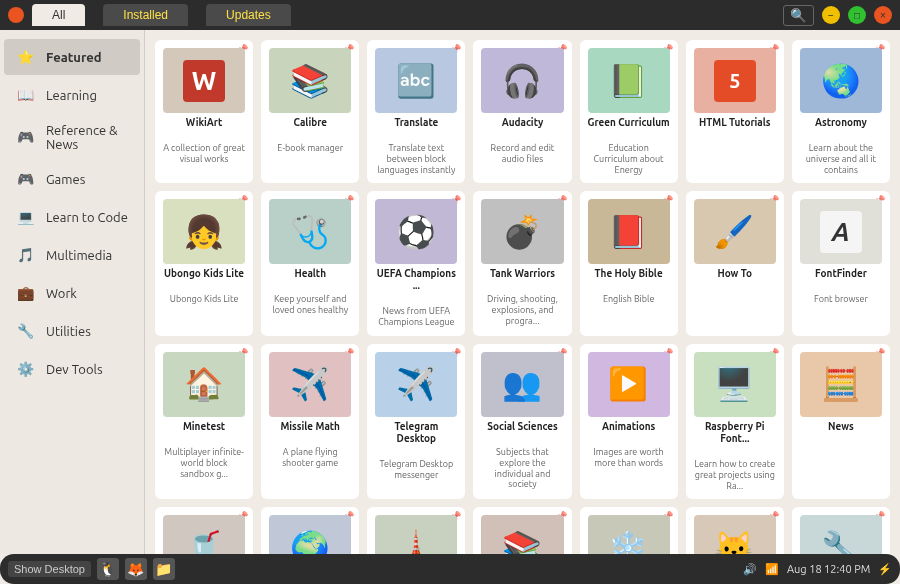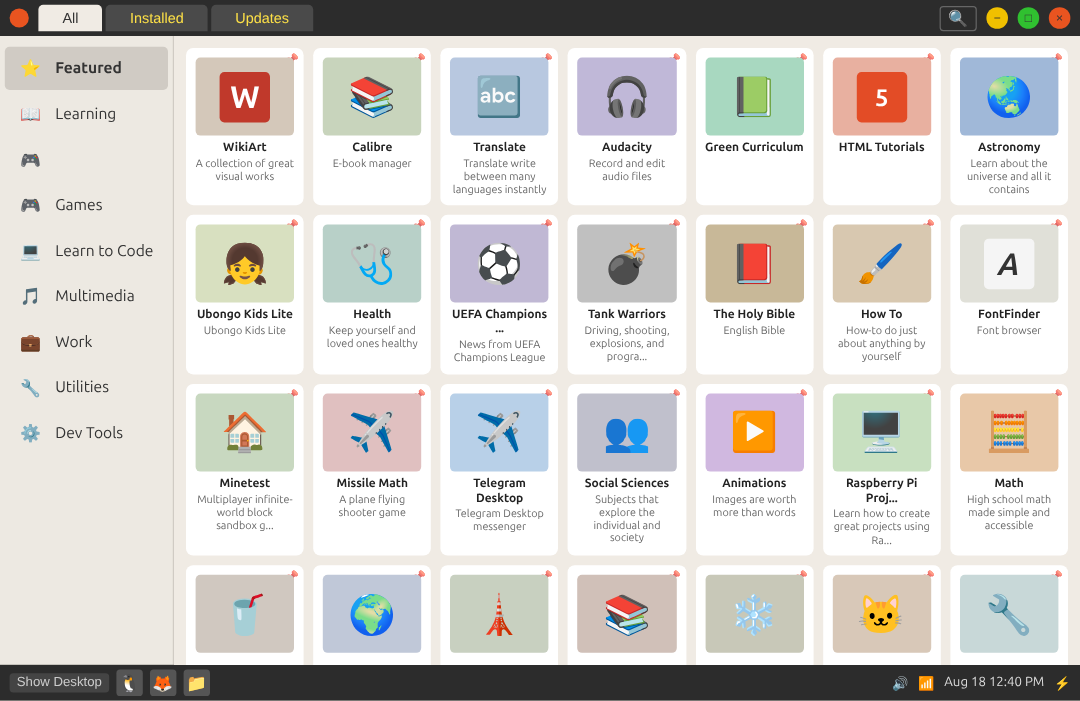--- a/index.html
+++ b/index.html
@@ -30,21 +30,21 @@
     }
     .titlebar-icon {
       width: 16px;
       height: 16px;
       background: #e95420;
       border-radius: 50%;
     }
     .titlebar-tabs {
       display: flex;
       align-items: center;
-      gap: 3px;
+      gap: 18px;
     }
     .tab-btn {
       background: #4a4a4a;
       color: #fde047;
       border: none;
       padding: 4px 20px;
       cursor: pointer;
       font-size: 12px;
       border-radius: 4px 4px 0 0;
     }
@@ -165,40 +165,41 @@
       text-align: center;
       width: 100%;
       line-height: 1.2;
     }
     .app-desc {
       font-size: 9px;
       color: #666;
       text-align: center;
       width: 100%;
       line-height: 1.2;
-      margin-top: 2px;
+      margin-top: 14px;
     }
     .pin-btn {
       position: absolute;
       top: 4px;
       right: 4px;
       font-size: 10px;
       color: #555;
       opacity: 0.7;
     }
 
     
     .taskbar {
       background: #2c2c2c;
       height: 30px;
       display: flex;
       align-items: center;
       justify-content: space-between;
       padding: 0 8px;
       flex-shrink: 0;
+      border-radius: 14px;
     }
     .taskbar-left {
       display: flex;
       align-items: center;
       gap: 6px;
     }
     .taskbar-right {
       display: flex;
       align-items: center;
       gap: 8px;
@@ -251,20 +252,21 @@
     <div class="sidebar-item active">
       <span class="sidebar-icon">⭐</span>
       <span>Featured</span>
     </div>
     <div class="sidebar-item">
       <span class="sidebar-icon">📖</span>
       <span>Learning</span>
     </div>
     <div class="sidebar-item">
       <span class="sidebar-icon">🎮</span>
+      <span>Reference &amp; News</span>
     </div>
     <div class="sidebar-item">
       <span class="sidebar-icon">🎮</span>
       <span>Games</span>
     </div>
     <div class="sidebar-item">
       <span class="sidebar-icon">💻</span>
       <span>Learn to Code</span>
     </div>
     <div class="sidebar-item">
@@ -302,36 +304,37 @@
     </div>
     <div class="app-name">Calibre</div>
     <div class="app-desc">E-book manager</div>
   </div>
         <div class="app-card">
     <span class="pin-btn">📌</span>
     <div class="app-icon-area" style="background:#b8c8e0;">
       <span style="font-size:32px;">🔤</span>
     </div>
     <div class="app-name">Translate</div>
-    <div class="app-desc">Translate write between many languages instantly</div>
+    <div class="app-desc">Translate text between block languages instantly</div>
   </div>
         <div class="app-card">
     <span class="pin-btn">📌</span>
     <div class="app-icon-area" style="background:#c0b8d8;">
       <span style="font-size:32px;">🎧</span>
     </div>
     <div class="app-name">Audacity</div>
     <div class="app-desc">Record and edit audio files</div>
   </div>
         <div class="app-card">
     <span class="pin-btn">📌</span>
     <div class="app-icon-area" style="background:#a8d8c0;">
       <span style="font-size:32px;">📗</span>
     </div>
     <div class="app-name">Green Curriculum</div>
+    <div class="app-desc">Education Curriculum about Energy</div>
   </div>
         <div class="app-card">
     <span class="pin-btn">📌</span>
     <div class="app-icon-area" style="background:#e8b0a0;">
       <div style="background:#e34c26;color:white;width:42px;height:42px;border-radius:4px;display:flex;align-items:center;justify-content:center;font-size:20px;font-weight:bold;">5</div>
     </div>
     <div class="app-name">HTML Tutorials</div>
   </div>
         <div class="app-card">
     <span class="pin-btn">📌</span>
@@ -380,21 +383,20 @@
     </div>
     <div class="app-name">The Holy Bible</div>
     <div class="app-desc">English Bible</div>
   </div>
         <div class="app-card">
     <span class="pin-btn">📌</span>
     <div class="app-icon-area" style="background:#d8c8b0;">
       <span style="font-size:32px;">🖌️</span>
     </div>
     <div class="app-name">How To</div>
-    <div class="app-desc">How-to do just about anything by yourself</div>
   </div>
         <div class="app-card">
     <span class="pin-btn">📌</span>
     <div class="app-icon-area" style="background:#e0e0d8;">
       <div style="background:#f5f5f5;color:#333;width:42px;height:42px;border-radius:4px;display:flex;align-items:center;justify-content:center;font-size:26px;font-weight:bold;font-style:italic;">A</div>
     </div>
     <div class="app-name">FontFinder</div>
     <div class="app-desc">Font browser</div>
   </div>
         <div class="app-card">
@@ -435,30 +437,29 @@
       <span style="font-size:32px;">▶️</span>
     </div>
     <div class="app-name">Animations</div>
     <div class="app-desc">Images are worth more than words</div>
   </div>
         <div class="app-card">
     <span class="pin-btn">📌</span>
     <div class="app-icon-area" style="background:#c8e0c0;">
       <span style="font-size:32px;">🖥️</span>
     </div>
-    <div class="app-name">Raspberry Pi Proj...</div>
+    <div class="app-name">Raspberry Pi Font...</div>
     <div class="app-desc">Learn how to create great projects using Ra...</div>
   </div>
         <div class="app-card">
     <span class="pin-btn">📌</span>
     <div class="app-icon-area" style="background:#e8c8a8;">
       <span style="font-size:32px;">🧮</span>
     </div>
-    <div class="app-name">Math</div>
-    <div class="app-desc">High school math made simple and accessible</div>
+    <div class="app-name">News</div>
   </div>
         <div class="app-card">
     <span class="pin-btn">📌</span>
     <div class="app-icon-area" style="background:#d0c8c0;">
       <span style="font-size:32px;">🥤</span>
     </div>
     <div class="app-name"></div>
 
   </div>
         <div class="app-card">

